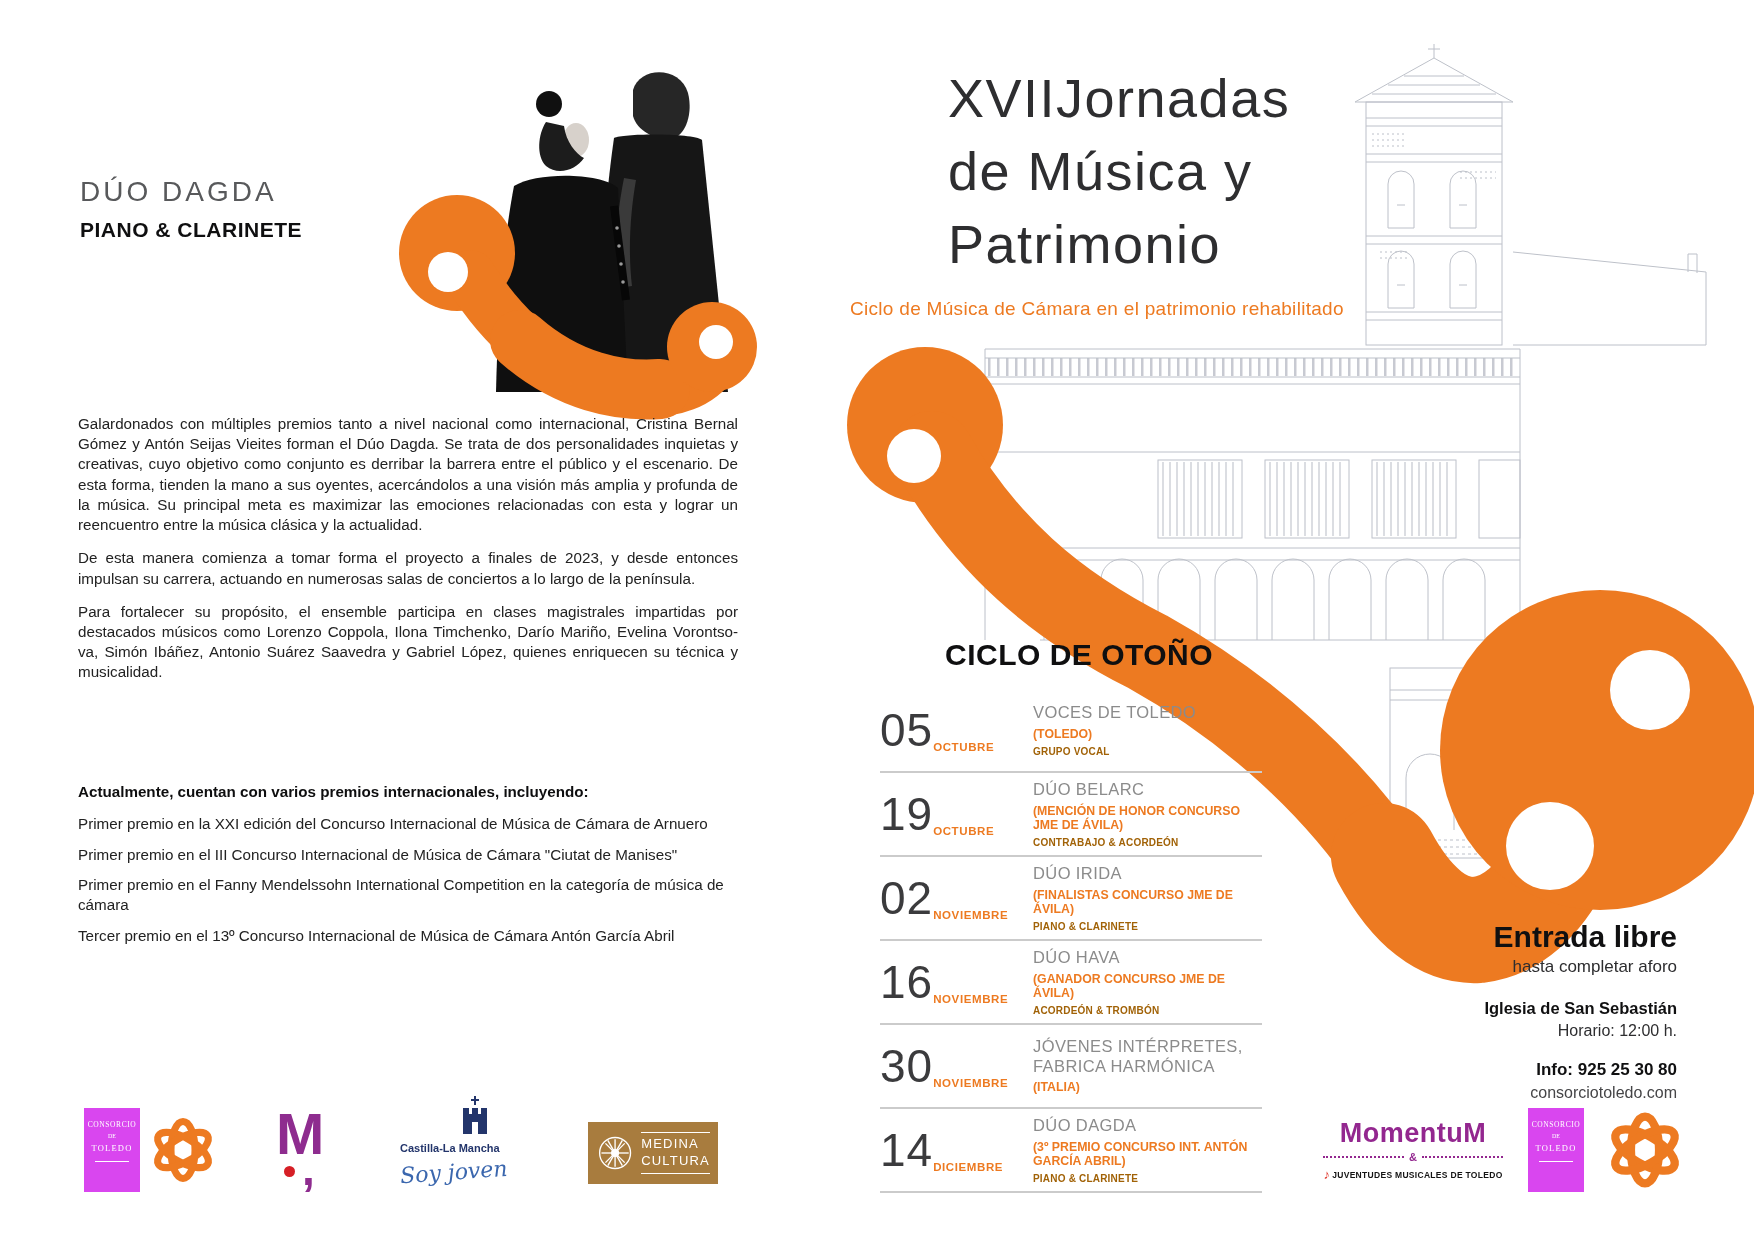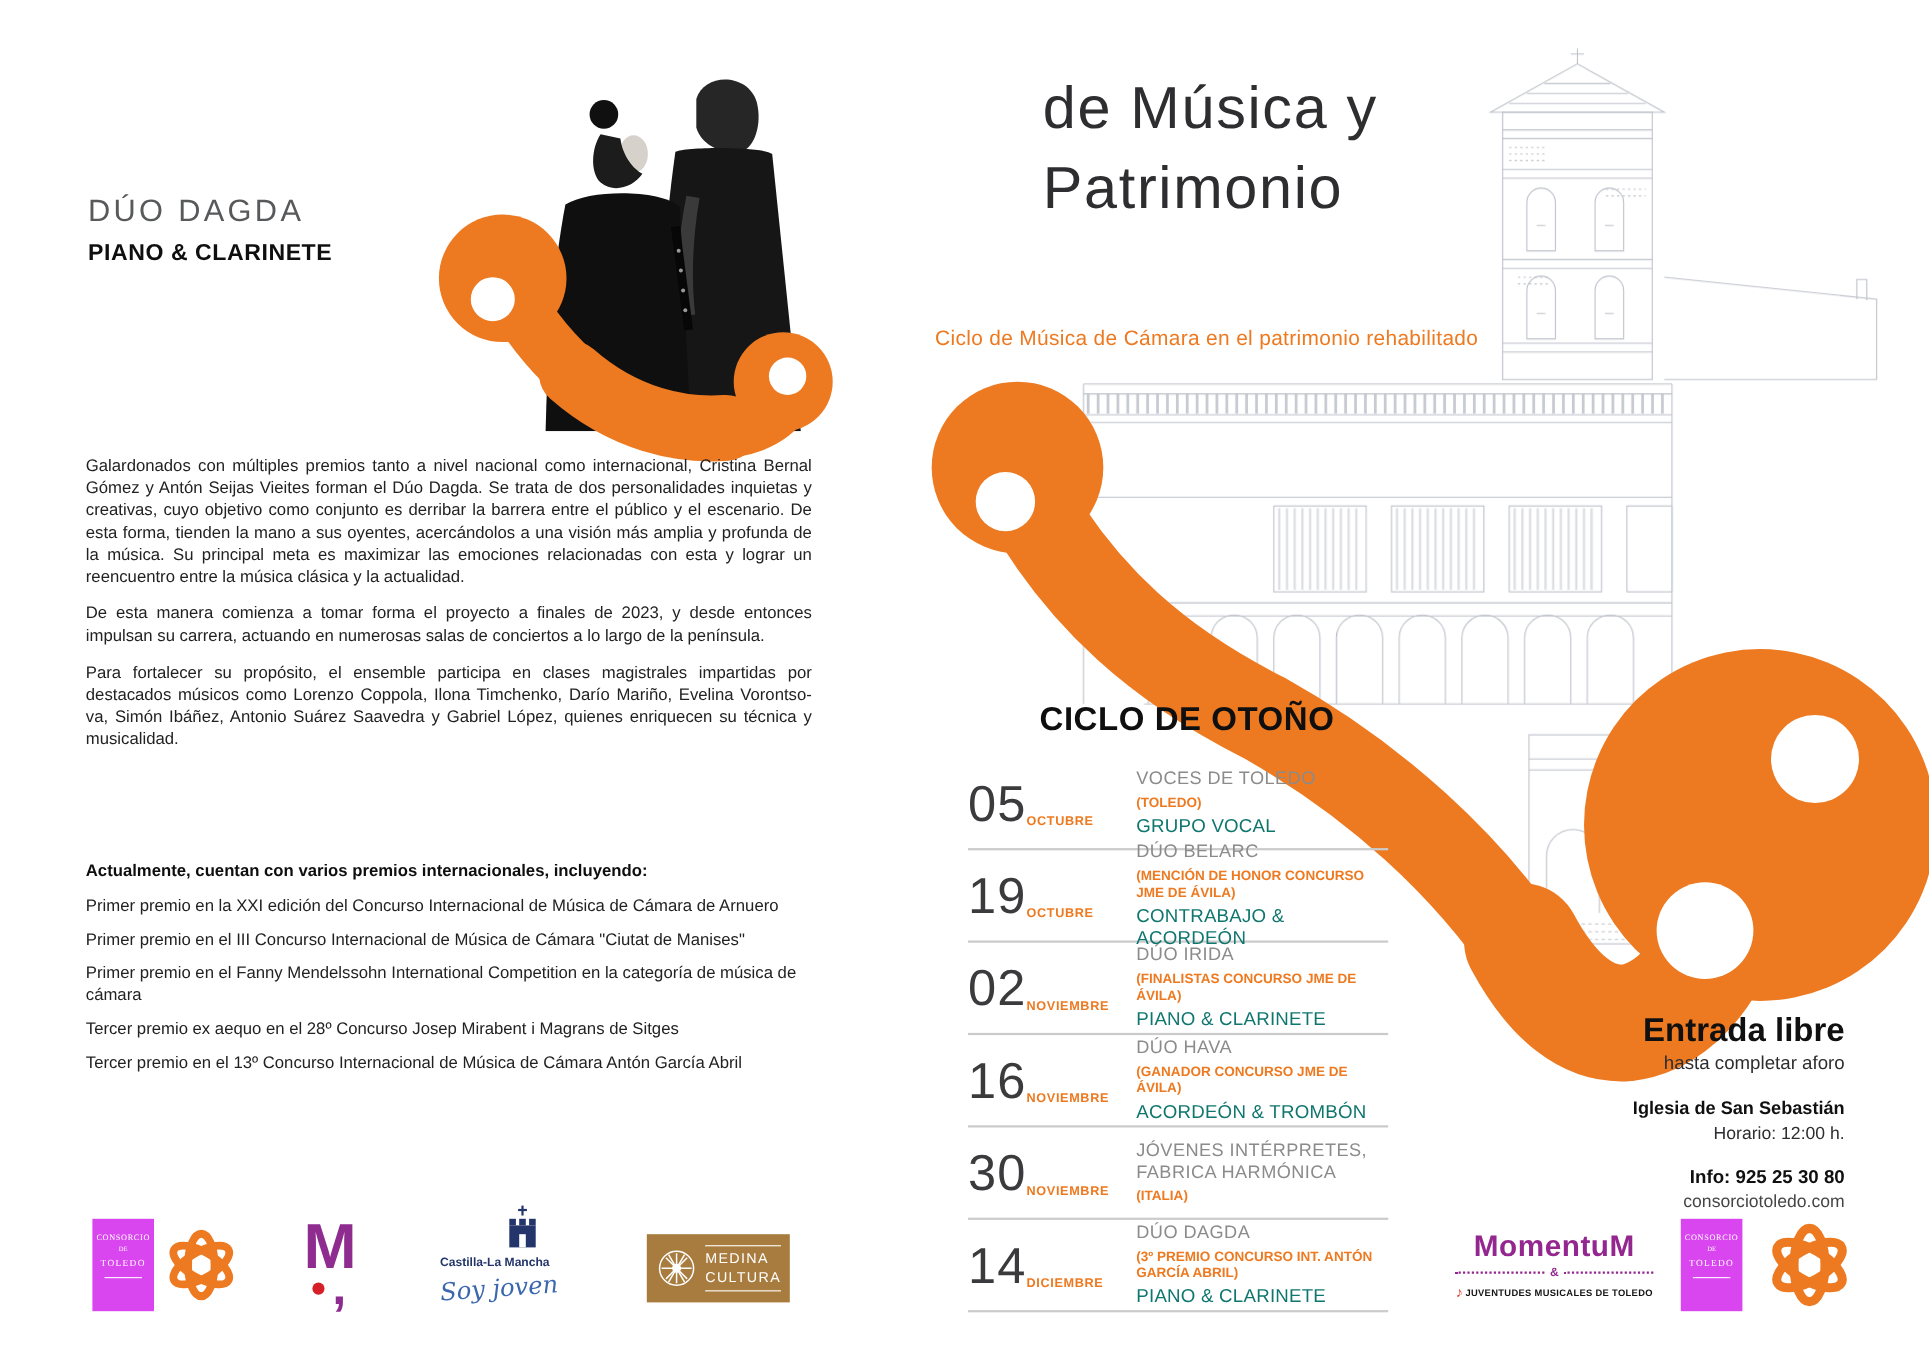--- a/index.html
+++ b/index.html
@@ -29,21 +29,21 @@
   
   .events{left:880px;top:689px;width:382px;}
   .event-row{display:flex;align-items:center;height:84px;box-sizing:border-box;
              border-bottom:2px solid #cbcbcb;}
   .date-col{width:135px;display:flex;align-items:flex-end;}
   .day{font-size:46px;line-height:1;font-weight:300;color:#3b3b3d;letter-spacing:1px;}
   .month{font-size:11.5px;font-weight:800;color:#ed7a21;letter-spacing:.6px;margin-top:2px;}
   .ev-text{flex:1;padding-left:18px;}
   .ev-name{font-size:16.5px;color:#8b8b8b;letter-spacing:.4px;line-height:1.2;}
   .ev-detail{font-size:12.3px;font-weight:800;color:#ed7a21;margin-top:4px;line-height:1.2;}
-  .ev-instr{font-size:17px;font-weight:400;color:#0f766e;margin-top:4px;letter-spacing:.2px;}
+  .ev-instr{font-size:10px;font-weight:700;color:#a16207;margin-top:4px;letter-spacing:.2px;}
   .ev-instr:empty{display:none;margin:0;}
 
   
   .info{right:77px;top:920px;text-align:right;}
   .info .free{font-size:30px;font-weight:800;color:#101011;}
   .info .free-sub{font-size:17px;color:#2d2d2f;margin-top:3px;}
   .info .venue{font-size:16.5px;font-weight:800;margin-top:22px;color:#101011;}
   .info .sched{font-size:16px;color:#2d2d2f;margin-top:4px;}
   .info .phone{font-size:17px;font-weight:800;margin-top:20px;color:#101011;text-align:right;}
   .info .web{font-size:16px;color:#454547;margin-top:4px;}
@@ -174,25 +174,25 @@
     <p>Galardonados con múltiples premios tanto a nivel nacional como internacional, Cristina Bernal Gómez y Antón Seijas Vieites forman el Dúo Dagda. Se trata de dos personalidades inquietas y creativas, cuyo objetivo como conjunto es derribar la barrera entre el público y el escenario. De esta forma, tienden la mano a sus oyentes, acercándolos a una visión más amplia y profunda de la música. Su principal meta es maximizar las emociones relacionadas con esta y lograr un reencuentro entre la música clásica y la actualidad.</p>
     <p>De esta manera comienza a tomar forma el proyecto a finales de 2023, y desde entonces impulsan su carrera, actuando en numerosas salas de conciertos a lo largo de la península.</p>
     <p>Para fortalecer su propósito, el ensemble participa en clases magistrales impartidas por destacados músicos como Lorenzo Coppola, Ilona Timchenko, Darío Mariño, Evelina Vorontso-va, Simón Ibáñez, Antonio Suárez Saavedra y Gabriel López, quienes enriquecen su técnica y musicalidad.</p>
   </div>
 
   <div class="abs awards">
     <p class="hd">Actualmente, cuentan con varios premios internacionales, incluyendo:</p>
     <p class="aw">Primer premio en la XXI edición del Concurso Internacional de Música de Cámara de Arnuero</p>
     <p class="aw">Primer premio en el III Concurso Internacional de Música de Cámara "Ciutat de Manises"</p>
     <p class="aw">Primer premio en el Fanny Mendelssohn International Competition en la categoría de música de cámara</p>
-    <p class="aw">Tercer premio ex aequo en el 28º Concurso Josep Mirabent i Magrans de Sitges</p>
     <p class="aw">Tercer premio en el 13º Concurso Internacional de Música de Cámara Antón García Abril</p>
   </div>
 
   <div class="abs big-title">
+    <div>XVIIJornadas</div>
     <div>de Música y</div>
     <div>Patrimonio</div>
   </div>
   <div class="abs orange-sub">Ciclo de Música de Cámara en el patrimonio rehabilitado</div>
 
   <div class="abs ciclo">CICLO DE OTOÑO</div>
 
   <div class="abs events">
     <div class="event-row">
       <div class="date-col">

